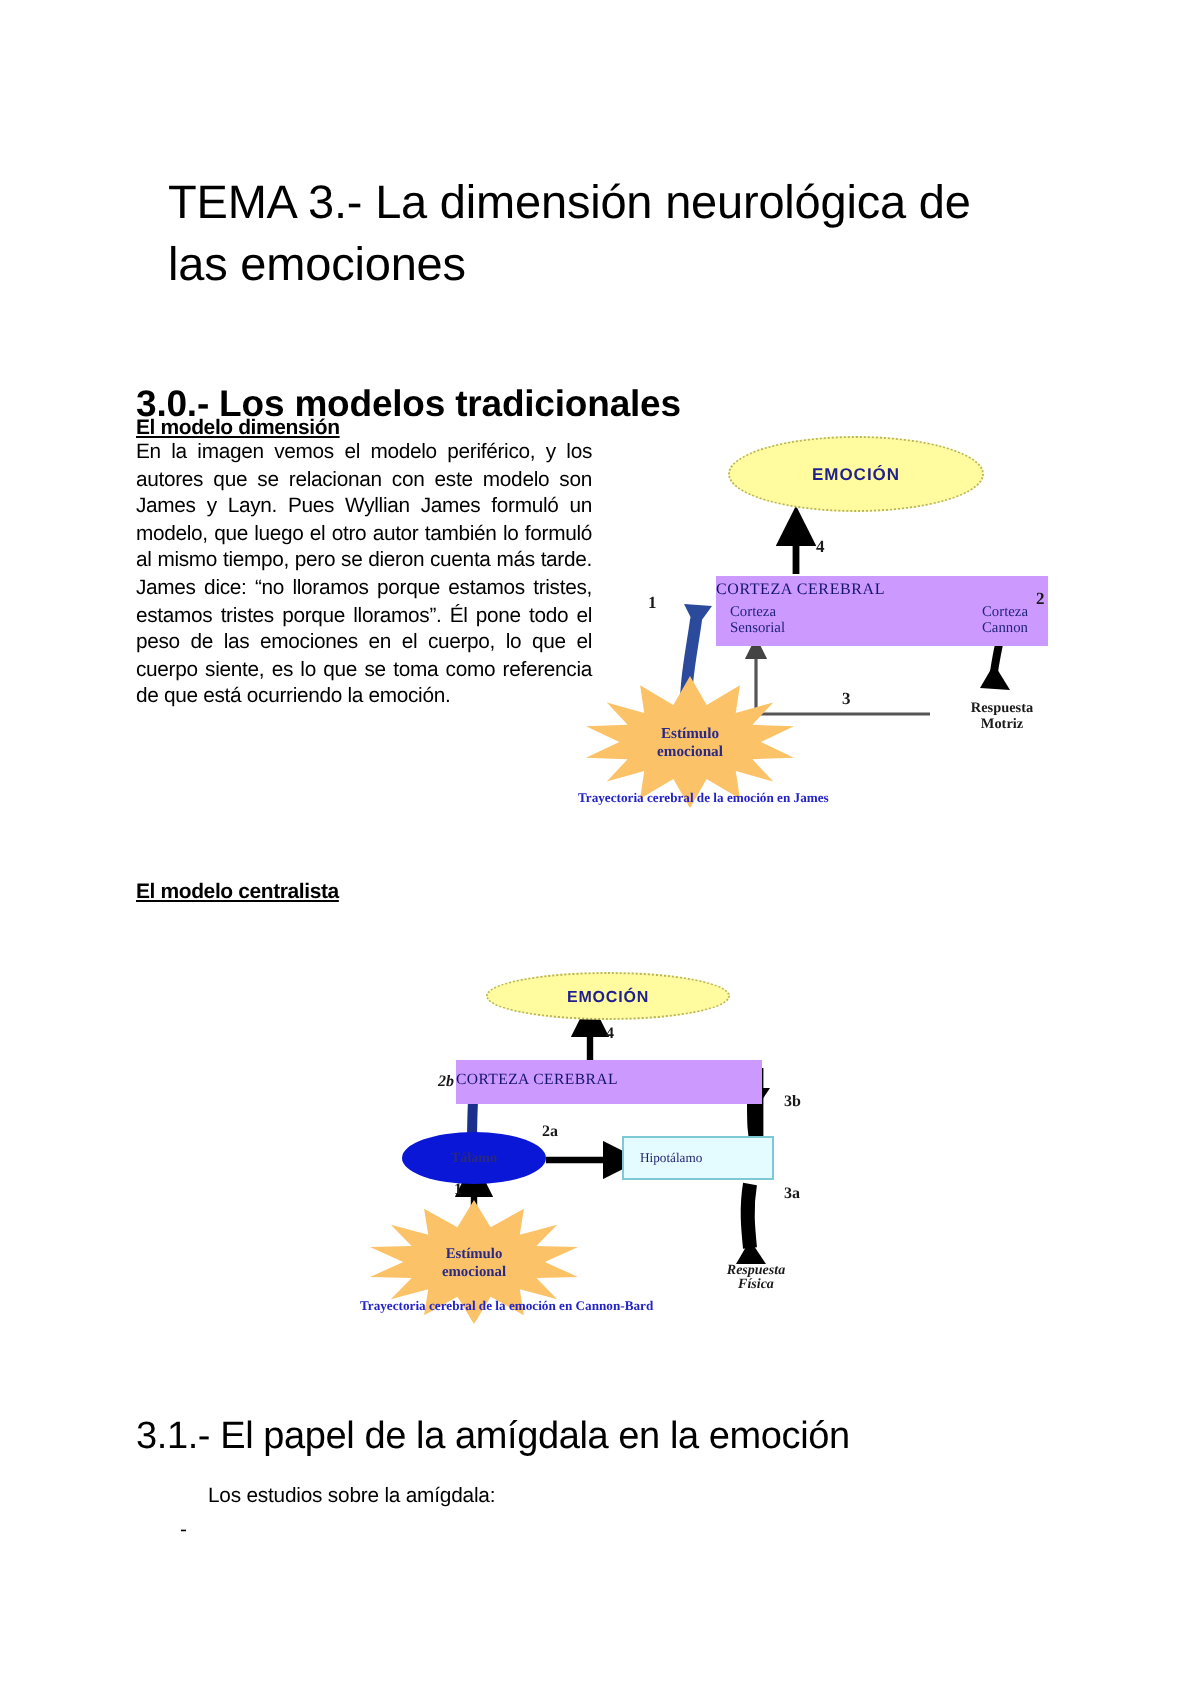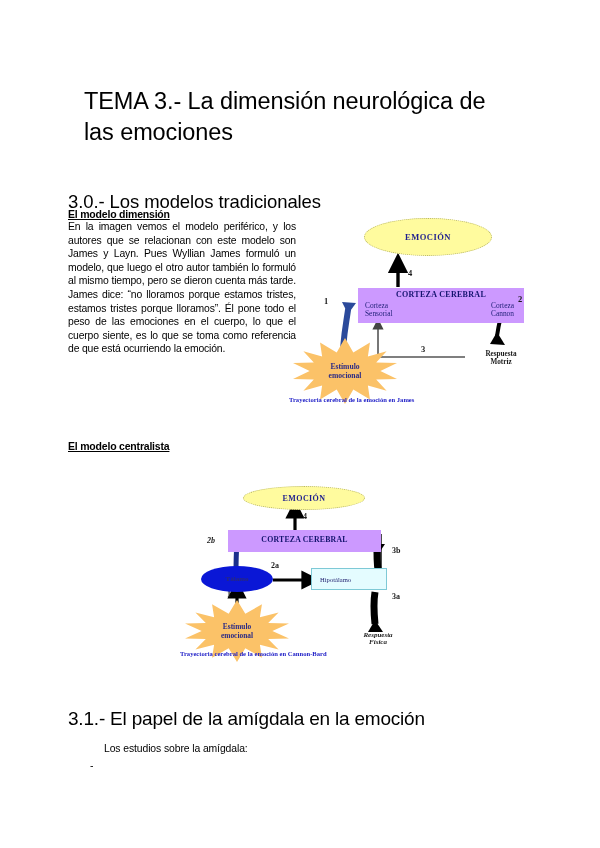--- a/index.html
+++ b/index.html
@@ -33,21 +33,21 @@
   h1.doc-title {
     font-size: 23.5px;
     font-weight: normal;
     line-height: 1.32;
     margin: 16px;
     padding-top: 70px;
     letter-spacing: -0.1px;
   }
   h2.section-title {
     font-size: 18.5px;
-    font-weight: normal;
+    font-weight: bold;
     margin: 0;
     padding-top: 27px;
     letter-spacing: -0.1px;
   }
   h2.section-title-2 {
     font-size: 19px;
     font-weight: normal;
     margin: 0;
     letter-spacing: -0.2px;
   }
@@ -118,37 +118,37 @@
     position: absolute;
   }
 
   .ellipse-emocion {
     border-radius: 50%;
     background: #FFFB9E;
     border: 1px dotted #b5b36a;
     display: flex;
     align-items: center;
     justify-content: center;
-    font-family: Liberation Serif, serif;
+    font-family: Liberation Sans, sans-serif;
     font-weight: bold;
     color: #1f1f8f;
     box-sizing: border-box;
     text-align: right;
   }
   .cortex-box {
     background: #CC99FF;
     box-sizing: border-box;
     position: absolute;
   }
   .cortex-title {
     position: absolute;
     width: 100%;
-    text-align: center;
-    font-family: "Liberation Serif", serif;
-    font-weight: bold;
+    text-align: left;
+    font-family: "Liberation Serif", serif;
+    font-weight: normal;
     color: #14146e;
   }
   .cortex-sub {
     position: absolute;
     font-family: "Liberation Serif", serif;
     color: #23237a;
     line-height: 1.08;
   }
   .star {
     position: absolute;
@@ -326,21 +326,21 @@
     </svg>
 
     <div class="ellipse-emocion dg-el" style="left:68px; top:4px; width:122px; height:24px; font-size:8px; letter-spacing:0.4px;">EMOCIÓN</div>
 
     <div class="num-label" style="left:128px; top:30px; font-size:8px;">4</div>
 
     <div class="cortex-box" style="left:53px; top:48px; width:153px; height:22px;">
       <div class="cortex-title" style="top:5px; font-size:7.8px; letter-spacing:0.2px;">CORTEZA CEREBRAL</div>
     </div>
 
-    <div class="num-label" style="left:32px; top:54px; font-size:8px;font-style:italic;">2b</div>
+    <div class="num-label" style="left:44px; top:54px; font-size:8px;font-style:italic;">2b</div>
     <div class="num-label" style="left:96px; top:79px; font-size:8px;">2a</div>
     <div class="num-label" style="left:52px; top:108px; font-size:8px;">1</div>
     <div class="num-label" style="left:217px; top:64px; font-size:8px;">3b</div>
     <div class="num-label" style="left:217px; top:110px; font-size:8px;">3a</div>
 
     <div class="ellipse-talamo" style="left:26px; top:84px; width:72px; height:26px; font-size:7px;">Tálamo</div>
 
     <div class="hypo-box" style="left:136px; top:86px; width:76px; height:22px; font-size:6.6px;">Hipotálamo</div>
 
     <div class="star" style="left:10px; top:118px; width:104px; height:62px; font-size:7.4px;">

